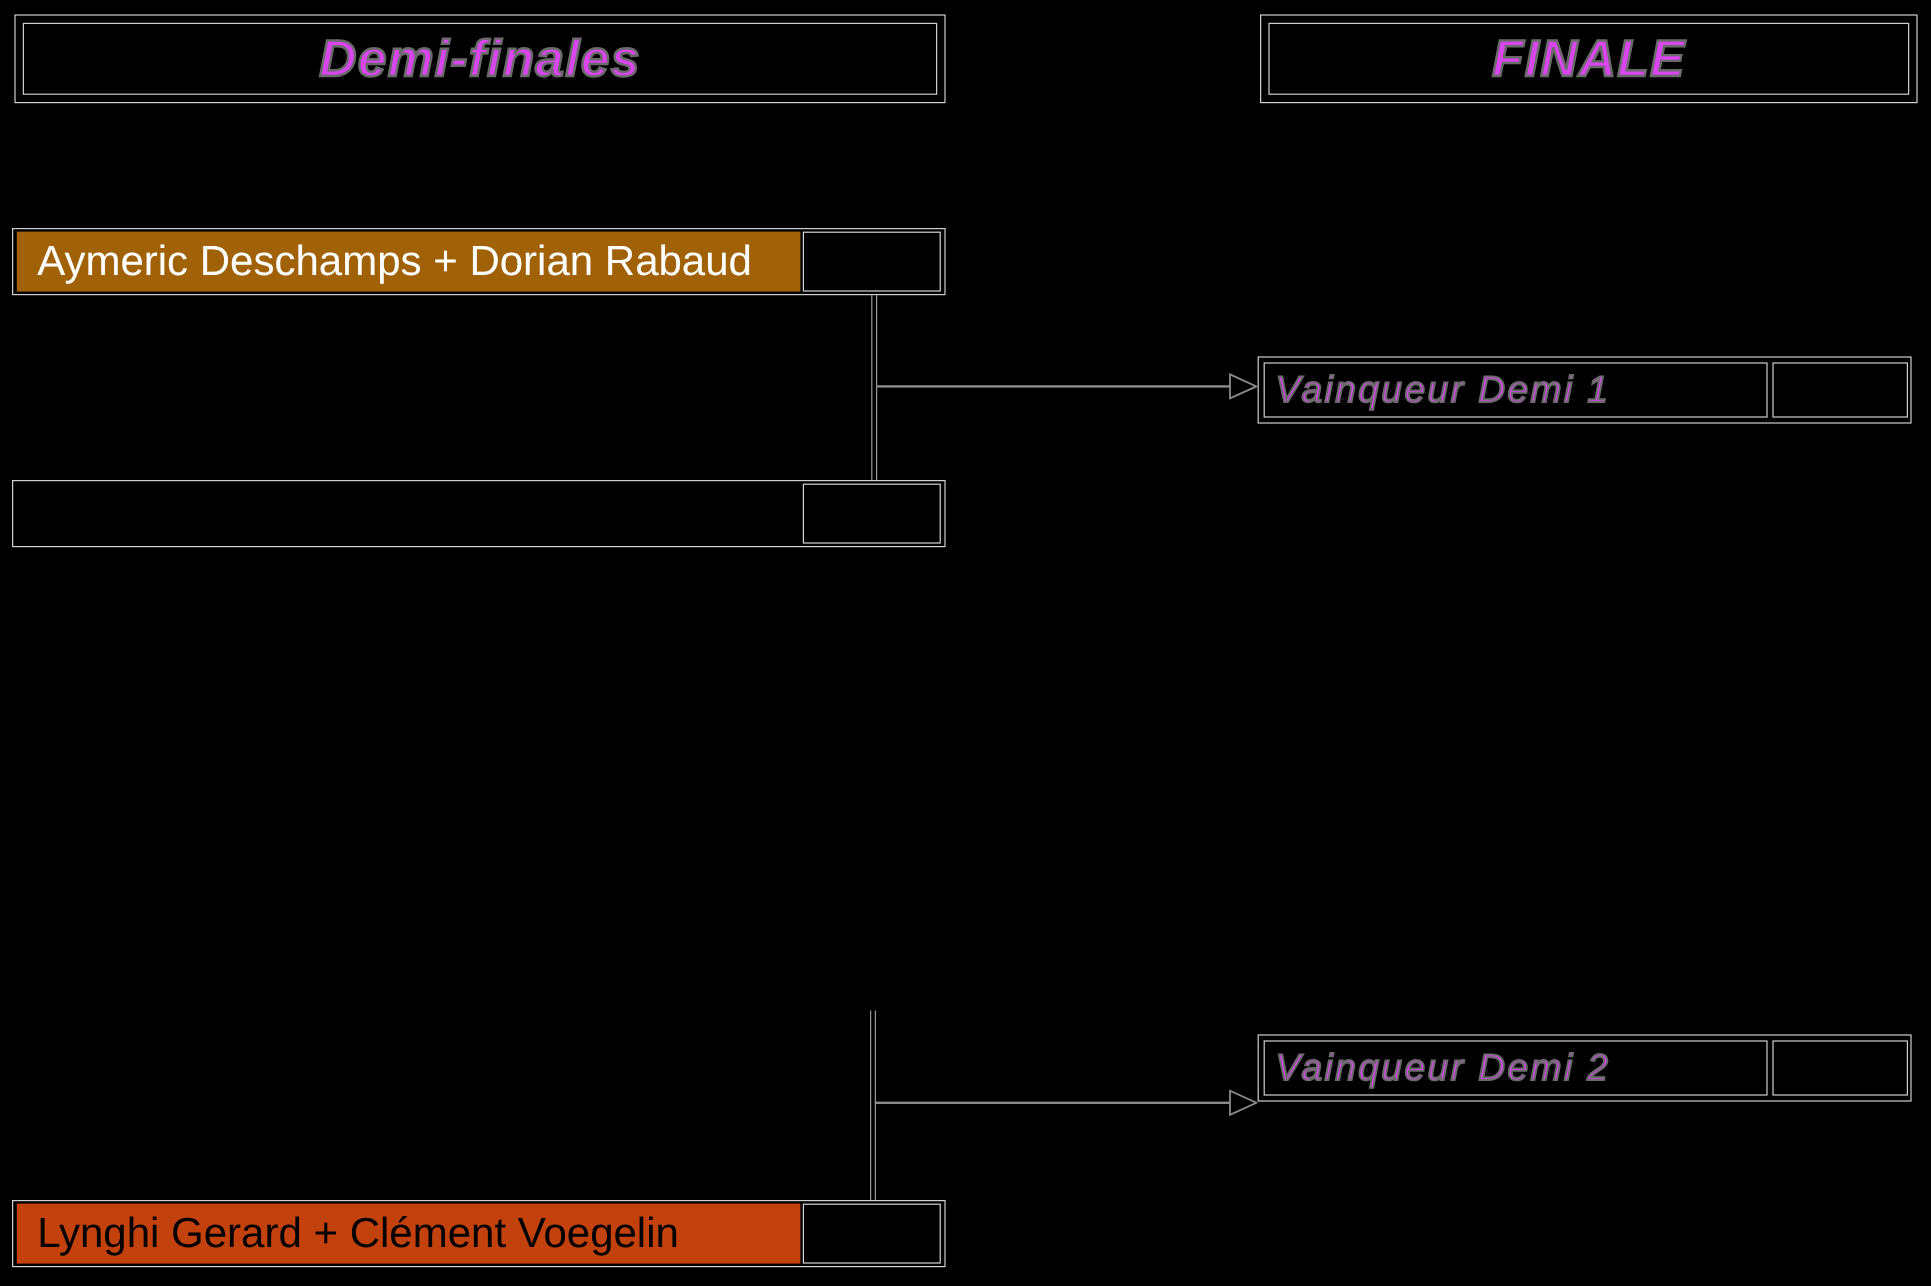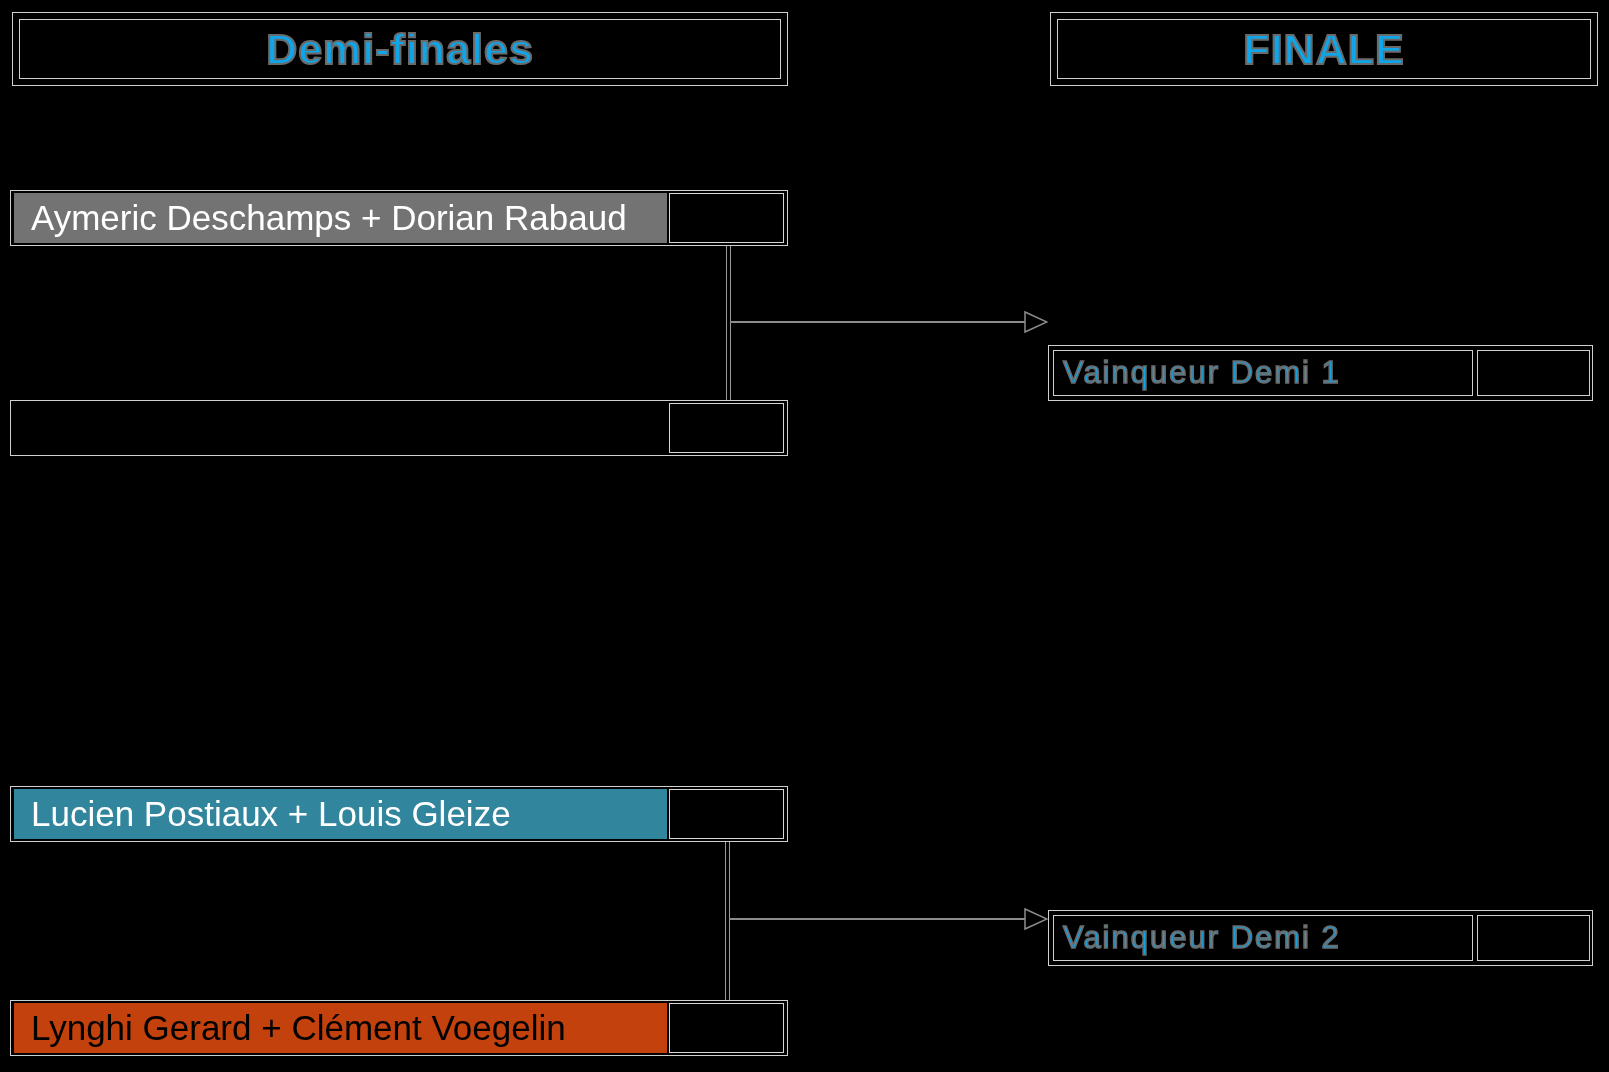--- a/index.html
+++ b/index.html
@@ -31,24 +31,25 @@
   .col-header .ghost-text {
     font-size: 43px;
     font-weight: bold;
     letter-spacing: 1px;
   }
   #header-semis  { left: 12px;   top: 12px; width: 776px; }
   #header-finale { left: 1050px; top: 12px; width: 548px; }
 
   
   .ghost-text {
-    color: #0ea5e9;
+    color: #d946ef;
     -webkit-text-stroke: 2px #6a6a6a;
     text-shadow: 0 0 1px #4a4a4a;
     white-space: nowrap;
+    font-style: italic;
   }
 
   
   .team-row {
     position: absolute;
     left: 10px;
     width: 778px;
     height: 56px;
     border: 1px solid #cfcfcf;
     box-sizing: border-box;
@@ -82,21 +83,20 @@
   #team-row-4 { top: 1000px; }
 
   
   .winner-box {
     position: absolute;
     left: 1048px;
     width: 545px;
     height: 56px;
     border: 1px solid #cfcfcf;
     box-sizing: border-box;
-    margin-top: 48px;
   }
   #winner-box-1 { top: 297px; }
   #winner-box-2 { top: 862px; }
   .winner-name-cell {
     position: absolute;
     left: 4px;
     top: 4px;
     width: 420px;
     height: 46px;
     border: 1px solid #cfcfcf;
@@ -153,32 +153,28 @@
 <div class="canvas">
 
   <div class="col-header" id="header-semis">
     <span class="ghost-text">Demi-finales</span>
   </div>
   <div class="col-header" id="header-finale">
     <span class="ghost-text">FINALE</span>
   </div>
 
   <div class="team-row" id="team-row-1">
-    <div class="team-name-cell" style="background-color: #737373; color: rgb(255, 255, 255);">Aymeric Deschamps + Dorian Rabaud</div>
+    <div class="team-name-cell" style="background-color: #a16207; color: rgb(255, 255, 255);">Aymeric Deschamps + Dorian Rabaud</div>
     <div class="team-score-cell"></div>
   </div>
 
   <div class="team-row" id="team-row-2">
     <div class="team-score-cell"></div>
   </div>
 
-  <div class="team-row" id="team-row-3">
-    <div class="team-name-cell" style="background-color: rgb(49, 133, 156); color: rgb(255, 255, 255);">Lucien Postiaux + Louis Gleize</div>
-    <div class="team-score-cell"></div>
-  </div>
 
   <div class="team-row" id="team-row-4">
     <div class="team-name-cell" style="background-color: #c2410c; color: rgb(0, 0, 0);">Lynghi Gerard + Clément Voegelin</div>
     <div class="team-score-cell"></div>
   </div>
 
   <div class="winner-box" id="winner-box-1">
     <div class="winner-name-cell">
       <span class="ghost-text">Vainqueur Demi 1</span>
     </div>

